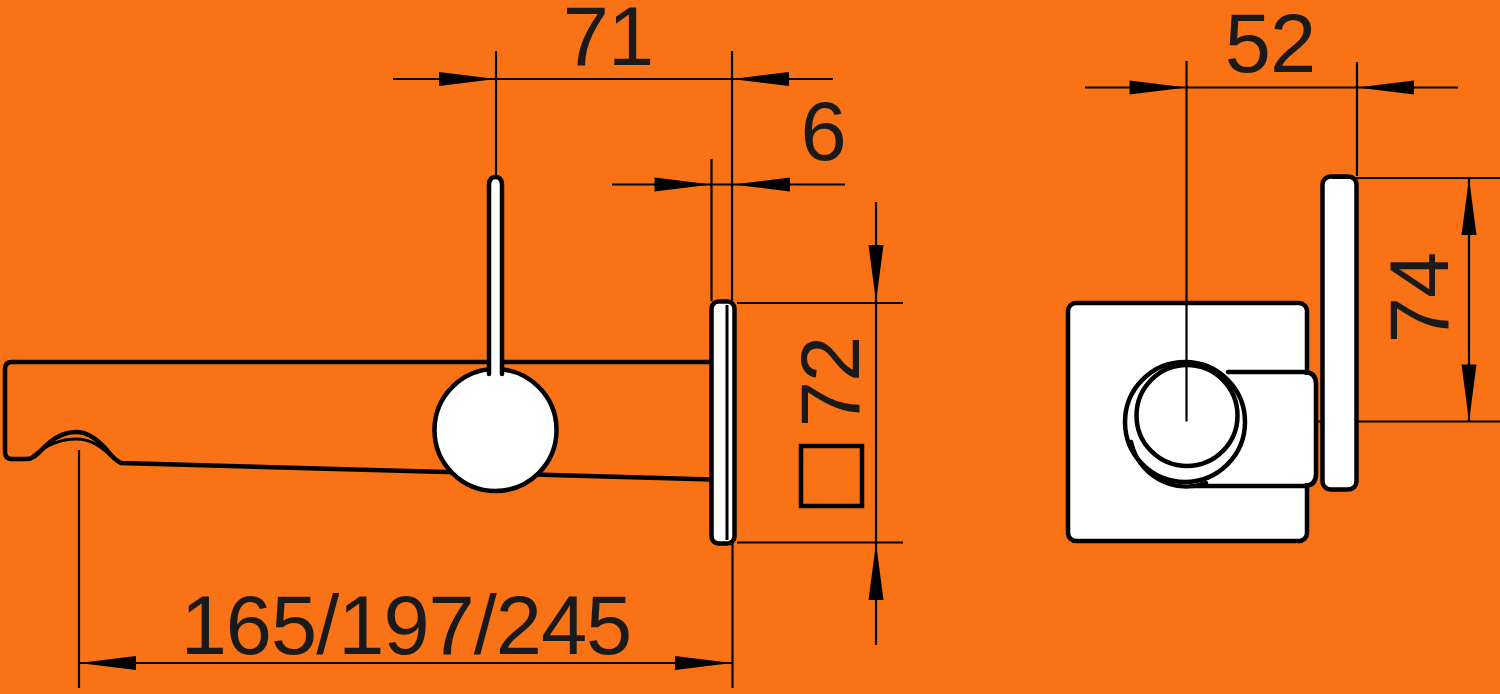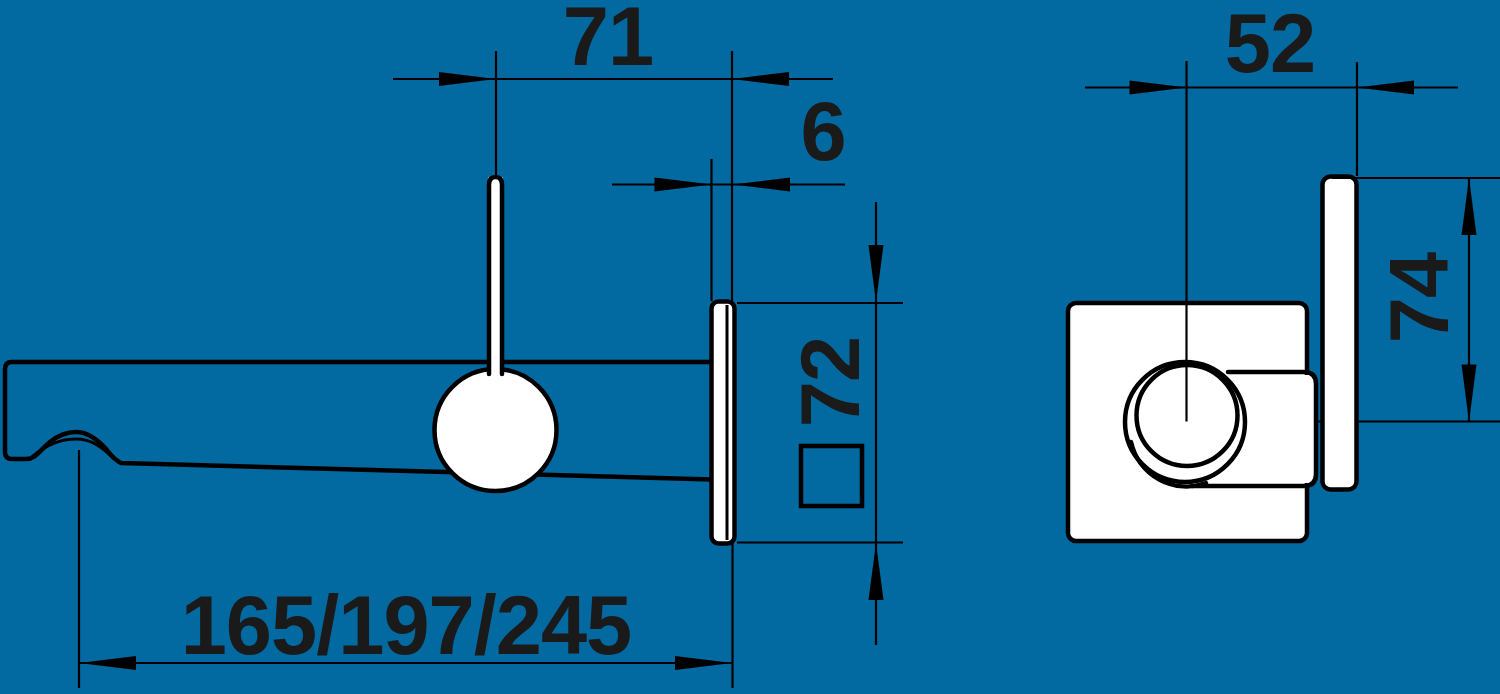--- a/index.html
+++ b/index.html
@@ -4,23 +4,22 @@
 <style>
   html, body {
     margin: 0;
     padding: 0;
     background: #ffffff;
   }
   .canvas {
     position: relative;
     width: 1500px;
     height: 694px;
-    background: #0369a1;
+    background: #f97316;
     overflow: hidden;
-    font-weight: bold;
   }
   svg { display: block; }
   .dim-text {
     font-family: "Liberation Sans", "DejaVu Sans", sans-serif;
     font-size: 83px;
     letter-spacing: -1px;
     fill: #1a1a1a;
   }
 </style>
 </head>

